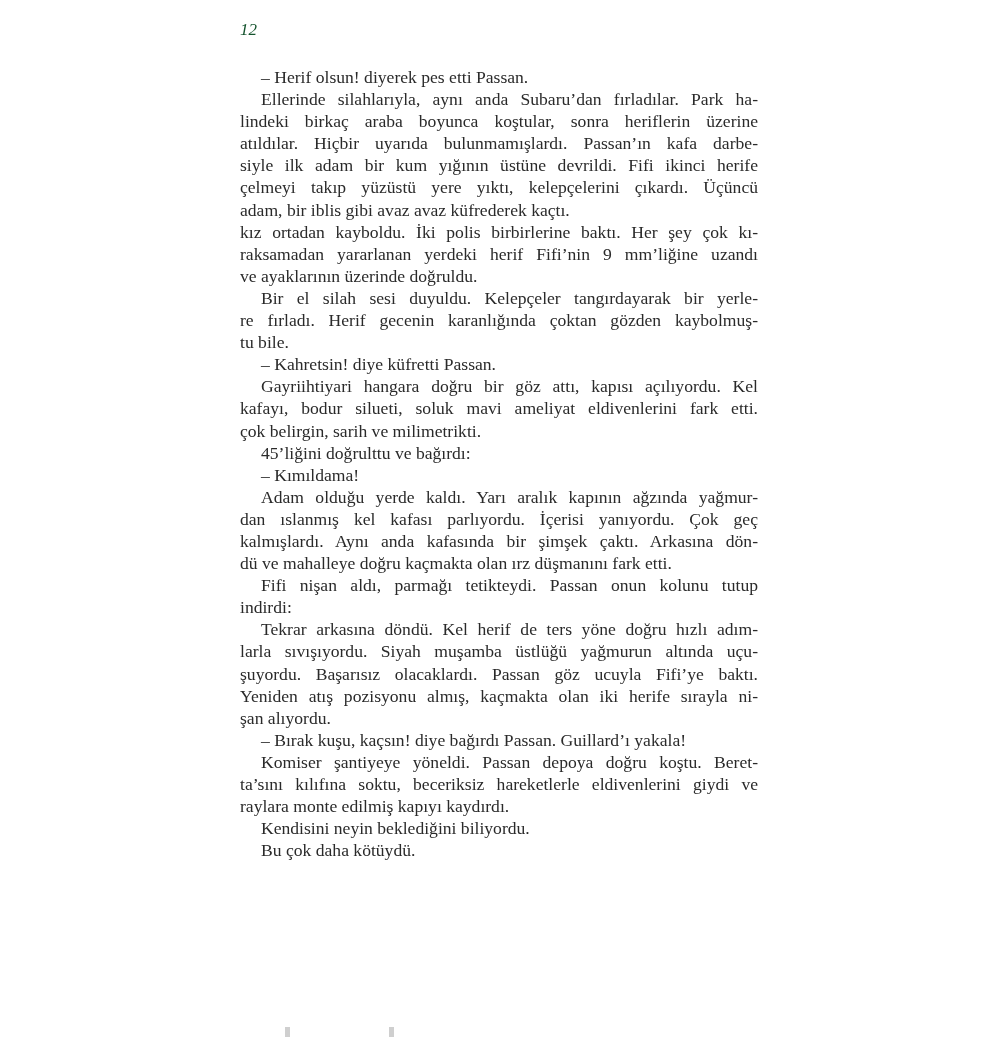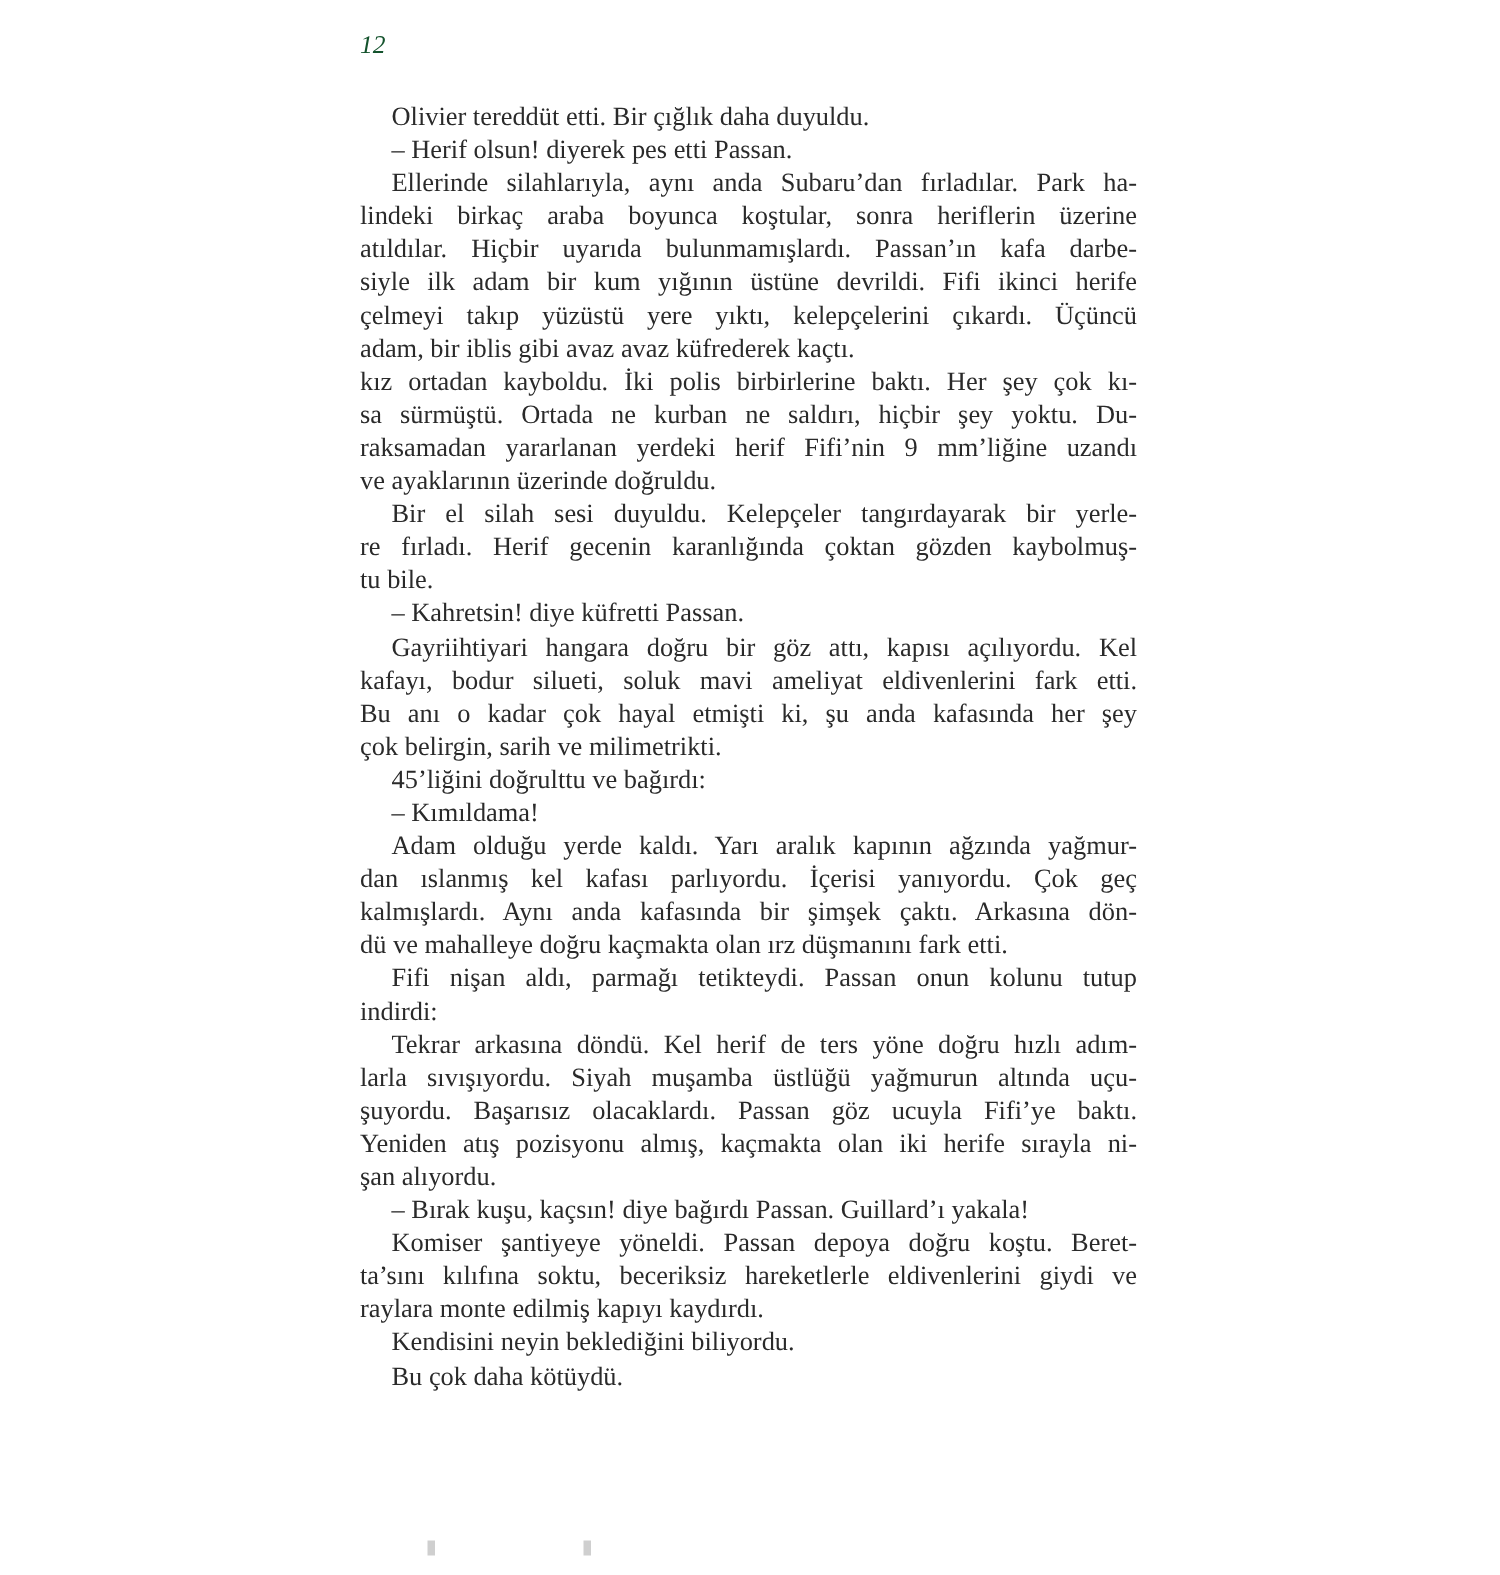--- a/index.html
+++ b/index.html
@@ -18,39 +18,36 @@
     .line.indent { padding-left: 21px; }
     .line.justify { text-align: justify; text-align-last: justify; white-space: normal; }
     .mark { position: absolute; top: 1027px; width: 5px; height: 10px; background: #cfcfcf; }
   </style>
 </head>
 <body>
 
 <div>
   <div class="page-number">12</div>
   <div class="text-block" id="text-block">
-      <span class="line indent">Olivier tereddüt etti. Bir çığlık daha duyuldu.</span>
       <span class="line indent">– Herif olsun! diyerek pes etti Passan.</span>
       <span class="line indent justify">Ellerinde silahlarıyla, aynı anda Subaru’dan fırladılar. Park ha-</span>
       <span class="line justify">lindeki birkaç araba boyunca koştular, sonra heriflerin üzerine</span>
       <span class="line justify">atıldılar. Hiçbir uyarıda bulunmamışlardı. Passan’ın kafa darbe-</span>
       <span class="line justify">siyle ilk adam bir kum yığının üstüne devrildi. Fifi ikinci herife</span>
       <span class="line justify">çelmeyi takıp yüzüstü yere yıktı, kelepçelerini çıkardı. Üçüncü</span>
       <span class="line">adam, bir iblis gibi avaz avaz küfrederek kaçtı.</span>
       <span class="line justify">kız ortadan kayboldu. İki polis birbirlerine baktı. Her şey çok kı-</span>
-      <span class="line justify">sa sürmüştü. Ortada ne kurban ne saldırı, hiçbir şey yoktu. Du-</span>
       <span class="line justify">raksamadan yararlanan yerdeki herif Fifi’nin 9 mm’liğine uzandı</span>
       <span class="line">ve ayaklarının üzerinde doğruldu.</span>
       <span class="line indent justify">Bir el silah sesi duyuldu. Kelepçeler tangırdayarak bir yerle-</span>
       <span class="line justify">re fırladı. Herif gecenin karanlığında çoktan gözden kaybolmuş-</span>
       <span class="line">tu bile.</span>
       <span class="line indent">– Kahretsin! diye küfretti Passan.</span>
       <span class="line indent justify">Gayriihtiyari hangara doğru bir göz attı, kapısı açılıyordu. Kel</span>
       <span class="line justify">kafayı, bodur silueti, soluk mavi ameliyat eldivenlerini fark etti.</span>
-      <span class="line justify">Bu anı o kadar çok hayal etmişti ki, şu anda kafasında her şey</span>
       <span class="line">çok belirgin, sarih ve milimetrikti.</span>
       <span class="line indent">45’liğini doğrulttu ve bağırdı:</span>
       <span class="line indent">– Kımıldama!</span>
       <span class="line indent justify">Adam olduğu yerde kaldı. Yarı aralık kapının ağzında yağmur-</span>
       <span class="line justify">dan ıslanmış kel kafası parlıyordu. İçerisi yanıyordu. Çok geç</span>
       <span class="line justify">kalmışlardı. Aynı anda kafasında bir şimşek çaktı. Arkasına dön-</span>
       <span class="line">dü ve mahalleye doğru kaçmakta olan ırz düşmanını fark etti.</span>
       <span class="line indent justify">Fifi nişan aldı, parmağı tetikteydi. Passan onun kolunu tutup</span>
       <span class="line">indirdi:</span>
       <span class="line indent justify">Tekrar arkasına döndü. Kel herif de ters yöne doğru hızlı adım-</span>

